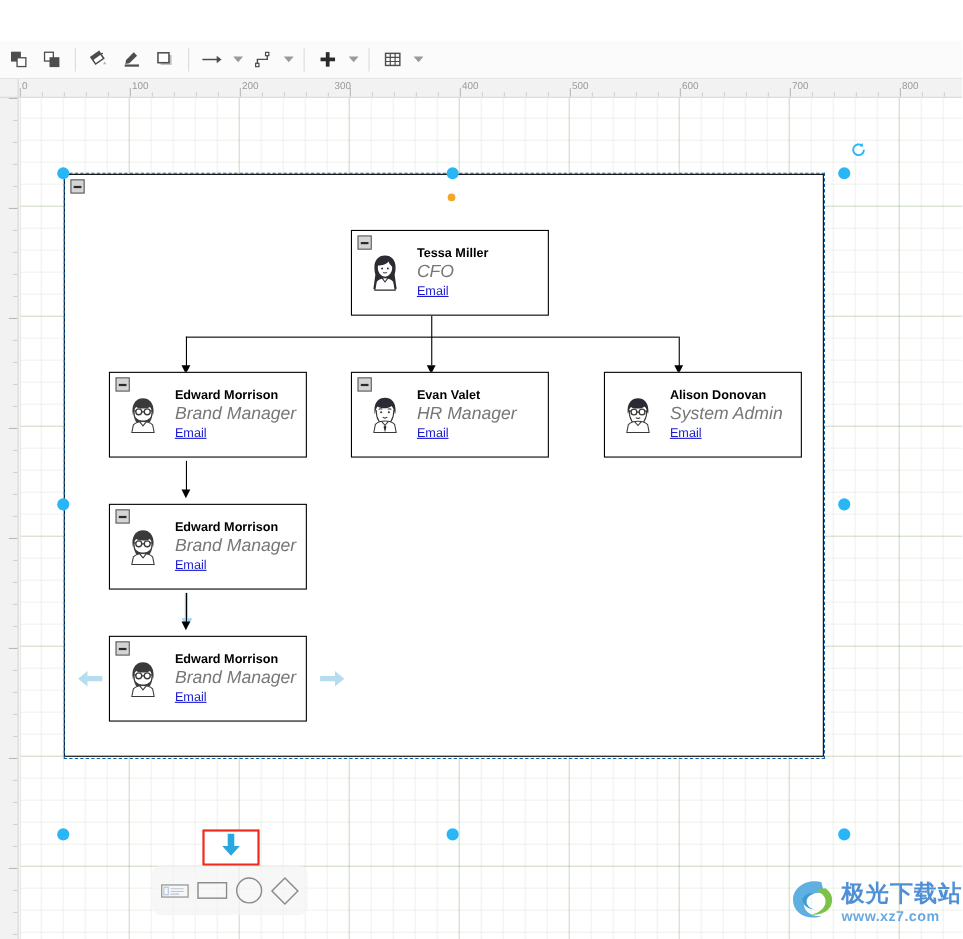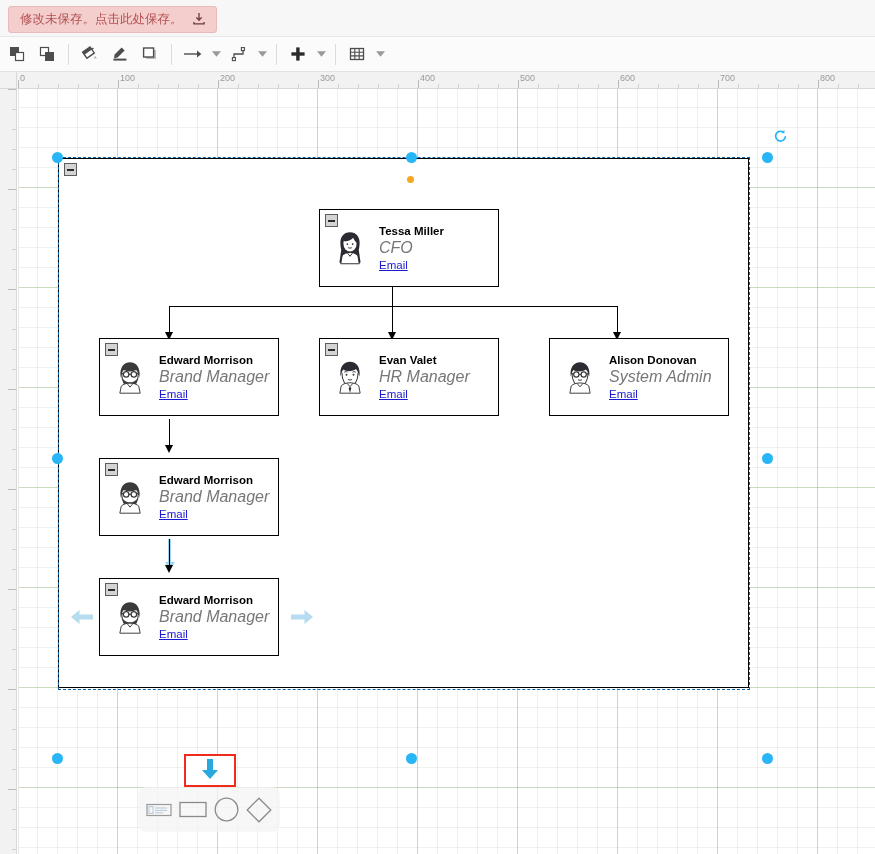--- a/index.html
+++ b/index.html
@@ -175,31 +175,20 @@
   }
   .wm-text { display:flex; flex-direction:column; line-height:1; }
   .wm-cn { font-size:21px; font-weight:bold; color:#4f8fd6; letter-spacing:1px; }
   .wm-url { font-size:13px; font-weight:bold; color:#6aa9dd; letter-spacing:.4px; margin-top:3px;}
 </style>
 </head>
 <body>
 
 <div id="app">
 
-  <div class="savebar-wrap">
-    <div class="savebar">
-      <span>修改未保存。点击此处保存。</span>
-      <span class="dl-ico">
-        <svg width="14" height="14" viewBox="0 0 16 16">
-          <path d="M8 1 L8 9 M5 6.2 L8 9.4 L11 6.2" stroke="#6b3a3a" stroke-width="1.5" fill="none"></path>
-          <path d="M2.2 11.3 L2.2 13.6 L13.8 13.6 L13.8 11.3" stroke="#6b3a3a" stroke-width="1.5" fill="none"></path>
-        </svg>
-      </span>
-    </div>
-  </div>
 
   <div class="toolbar">
 
     <div class="tb-group">
       <div class="tb-btn">
         <svg width="18" height="18" viewBox="0 0 18 18">
           <rect x="2" y="2" width="9" height="9" fill="#4d4d4d"></rect>
           <rect x="7.5" y="7.5" width="8" height="8" fill="#ffffff" stroke="#4d4d4d" stroke-width="1.2"></rect>
         </svg>
       </div>
@@ -312,21 +301,21 @@
       <div class="rh-minor" style="left: 158px;"></div>
       <div class="rh-minor" style="left: 178px;"></div>
       <div class="rh-minor" style="left: 198px;"></div>
       <div class="rh-major" style="left: 218px;"></div>
       <div class="rh-lab" style="left: 220px;">200</div>
       <div class="rh-minor" style="left: 238px;"></div>
       <div class="rh-minor" style="left: 258px;"></div>
       <div class="rh-minor" style="left: 278px;"></div>
       <div class="rh-minor" style="left: 298px;"></div>
       <div class="rh-major" style="left: 318px;"></div>
-      <div class="rh-lab" style="left: 320px; text-align: center;">300</div>
+      <div class="rh-lab" style="left: 304px; text-align: center;">300</div>
       <div class="rh-minor" style="left: 338px;"></div>
       <div class="rh-minor" style="left: 358px;"></div>
       <div class="rh-minor" style="left: 378px;"></div>
       <div class="rh-minor" style="left: 398px;"></div>
       <div class="rh-major" style="left: 418px;"></div>
       <div class="rh-lab" style="left: 420px;">400</div>
       <div class="rh-minor" style="left: 438px;"></div>
       <div class="rh-minor" style="left: 458px;"></div>
       <div class="rh-minor" style="left: 478px;"></div>
       <div class="rh-minor" style="left: 498px;"></div>
@@ -617,14 +606,27 @@
     <div class="dot-orange" style="left:389px; top:87px;"></div>
     <div class="rotate-ico" style="left:755px; top:40px;">
       <svg width="15" height="15" viewBox="0 0 16 16">
         <path d="M13.2 7.6a5.2 5.2 0 1 1-1.9-4" fill="none" stroke="#29b6f6" stroke-width="1.8"></path>
         <path d="M12.2 1.1 L12.2 4.6 L8.7 4.2 z" fill="#29b6f6"></path>
       </svg>
     </div>
 
   </div>
 
+  <div class="watermark">
+    <span>
+      <svg width="42" height="40" viewBox="0 0 44 42">
+        <path d="M30 4C16 1 3 9 3 21c0 10 8 17 19 17 3 0 6-.6 8-1.6-6 .4-12-1.6-15-6-3-4.6-1-11 4-14 4-2.4 9-2.8 14-1.4z" fill="#5fb0e0"></path>
+        <path d="M34 10c6 4 8 11 5 17-3 6-11 9-18 8 9-2 14-8 13-14-.6-4-4-7-9-8 3-2 6-3 9-3z" fill="#7cc24a"></path>
+        <path d="M12 20c2-4 7-6 12-5-5 1-8 4-8 8 0 3 3 6 7 7-6 0-11-4-11-10z" fill="#3f9ad6"></path>
+      </svg>
+    </span>
+    <span class="wm-text">
+      <span class="wm-cn">极光下载站</span>
+      <span class="wm-url">www.xz7.com</span>
+    </span>
+  </div>
 
 </div>
 
 </body></html>

